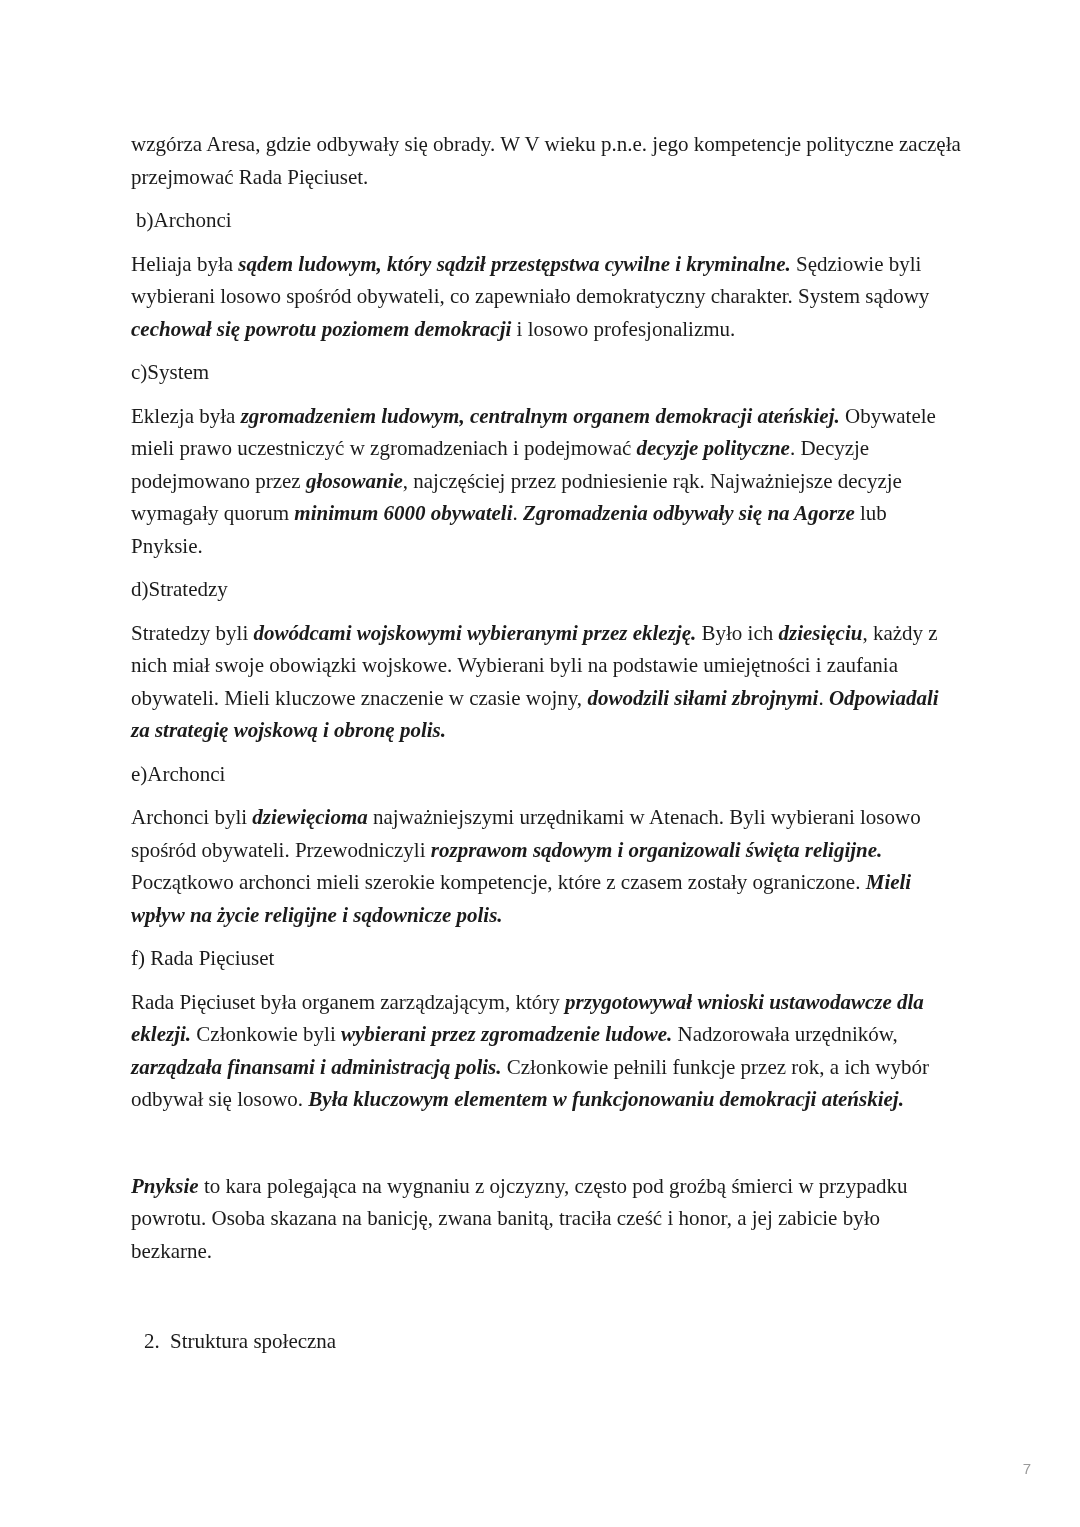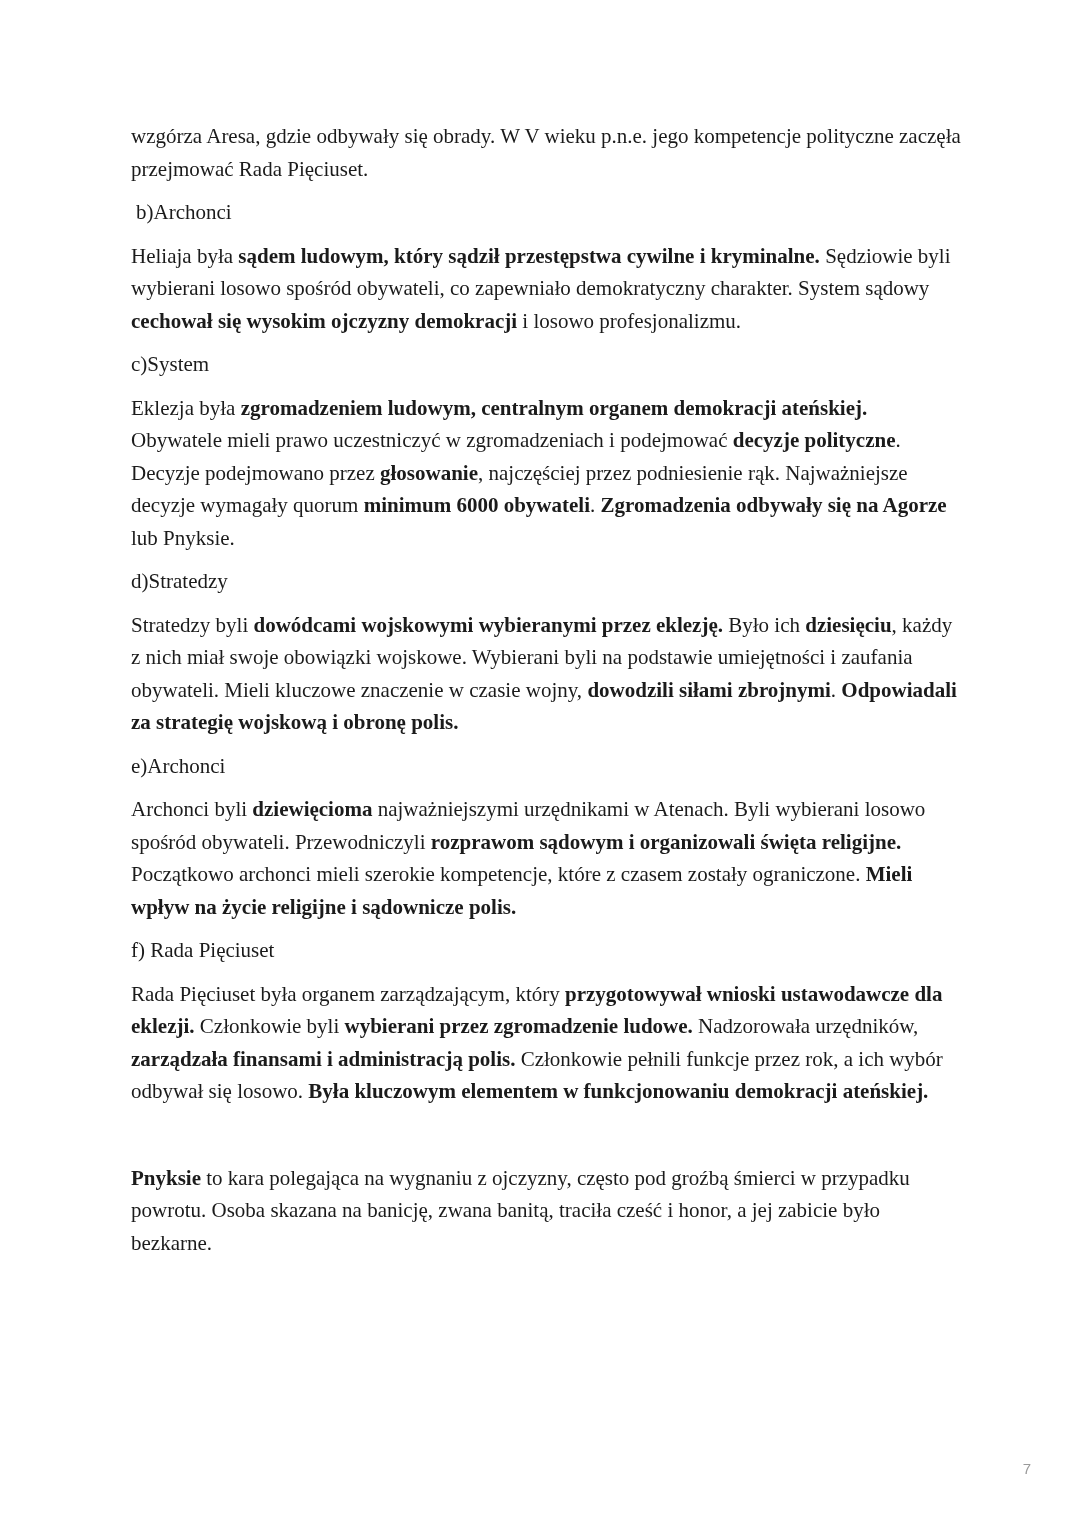--- a/index.html
+++ b/index.html
@@ -1,52 +1,53 @@
 <!DOCTYPE html>
 <html><head>
   <meta charset="utf-8">
   <style>
     html, body { margin: 0; padding: 0; background: #ffffff; }
     body { width: 1080px; height: 1527px; position: relative; overflow: hidden; }
     .page {
-      position: absolute; left: 131px; top: 120px; width: 830px;
+      position: absolute; left: 131px; top: 128px; width: 830px;
       font-family: "Liberation Serif", serif; font-size: 21px; color: #1b1b1b;
       line-height: 32.5px;
     }
     .para { margin: 0 0 11px 0; }
     .heading { margin: 0 0 11px 0; }
     .heading.indent1 { padding-left: 5px; }
-    .em { font-weight: bold; }
+    .em { font-weight: bold; font-style: italic; }
     .gap { height: 43px; }
     .gap2 { height: 47px; }
     .list-item { padding-left: 13px; }
     .list-item .num { display: inline-block; width: 26px; }
     .footer-left {
       position: absolute; left: 48px; top: 1544px;
       font-family: "Liberation Sans", sans-serif; font-size: 15px; color: #9a9a9a;
     }
     .footer-right {
       position: absolute; right: 49px; top: 1460px;
       font-family: "Liberation Sans", sans-serif; font-size: 15px; color: #9a9a9a;
     }
   </style>
 </head>
 <body>
 
 <div class="page" id="doc">
     <p class="para"><span>wzgórza Aresa, gdzie odbywały się obrady. W V wieku p.n.e. jego kompetencje polityczne zaczęła przejmować Rada Pięciuset.</span></p>
     <p class="heading indent1"><span>b)Archonci</span></p>
-    <p class="para"><span>Heliaja była </span><span class="em">sądem ludowym, który sądził przestępstwa cywilne i kryminalne.</span><span> Sędziowie byli wybierani losowo spośród obywateli, co zapewniało demokratyczny charakter. System sądowy </span><span class="em">cechował się wysokim ojczyzny demokracji</span><span> i losowo profesjonalizmu.</span></p>
+    <p class="para"><span>Heliaja była </span><span class="em">sądem ludowym, który sądził przestępstwa cywilne i kryminalne.</span><span> Sędziowie byli wybierani losowo spośród obywateli, co zapewniało demokratyczny charakter. System sądowy </span><span class="em">cechował się powrotu poziomem demokracji</span><span> i losowo profesjonalizmu.</span></p>
     <p class="heading"><span>c)System</span></p>
     <p class="para"><span>Eklezja była </span><span class="em">zgromadzeniem ludowym, centralnym organem demokracji ateńskiej.</span><span> Obywatele mieli prawo uczestniczyć w zgromadzeniach i podejmować </span><span class="em">decyzje polityczne</span><span>. Decyzje podejmowano przez </span><span class="em">głosowanie</span><span>, najczęściej przez podniesienie rąk. Najważniejsze decyzje wymagały quorum </span><span class="em">minimum 6000 obywateli</span><span>. </span><span class="em">Zgromadzenia odbywały się na Agorze</span><span> lub Pnyksie.</span></p>
     <p class="heading"><span>d)Stratedzy</span></p>
     <p class="para"><span>Stratedzy byli </span><span class="em">dowódcami wojskowymi wybieranymi przez eklezję.</span><span> Było ich </span><span class="em">dziesięciu</span><span>, każdy z nich miał swoje obowiązki wojskowe. Wybierani byli na podstawie umiejętności i zaufania obywateli. Mieli kluczowe znaczenie w czasie wojny, </span><span class="em">dowodzili siłami zbrojnymi</span><span>. </span><span class="em">Odpowiadali za strategię wojskową i obronę polis.</span></p>
     <p class="heading"><span>e)Archonci</span></p>
     <p class="para"><span>Archonci byli </span><span class="em">dziewięcioma</span><span> najważniejszymi urzędnikami w Atenach. Byli wybierani losowo spośród obywateli. Przewodniczyli </span><span class="em">rozprawom sądowym i organizowali święta religijne.</span><span> Początkowo archonci mieli szerokie kompetencje, które z czasem zostały ograniczone. </span><span class="em">Mieli wpływ na życie religijne i sądownicze polis.</span></p>
     <p class="heading"><span>f) Rada Pięciuset</span></p>
     <p class="para"><span>Rada Pięciuset była organem zarządzającym, który </span><span class="em">przygotowywał wnioski ustawodawcze dla eklezji.</span><span> Członkowie byli </span><span class="em">wybierani przez zgromadzenie ludowe.</span><span> Nadzorowała urzędników, </span><span class="em">zarządzała finansami i administracją polis.</span><span> Członkowie pełnili funkcje przez rok, a ich wybór odbywał się losowo. </span><span class="em">Była kluczowym elementem w funkcjonowaniu demokracji ateńskiej.</span></p>
     <div class="gap"></div>
     <p class="para"><span class="em">Pnyksie</span><span> to kara polegająca na wygnaniu z ojczyzny, często pod groźbą śmierci w przypadku powrotu. Osoba skazana na banicję, zwana banitą, traciła cześć i honor, a jej zabicie było bezkarne.</span></p>
     <div class="gap2"></div>
+    <p class="para list-item"><span class="num">2.</span><span>Struktura społeczna</span></p>
   </div>
 
 <div class="footer-left">History</div>
 <div class="footer-right">7</div>
 
 </body></html>

